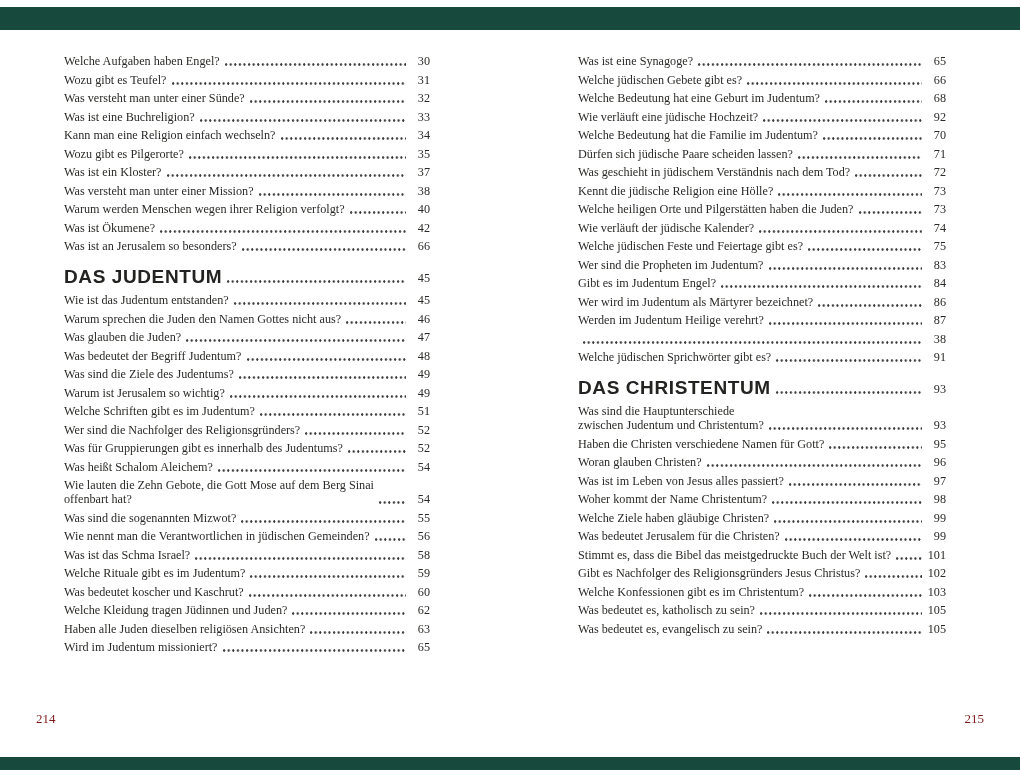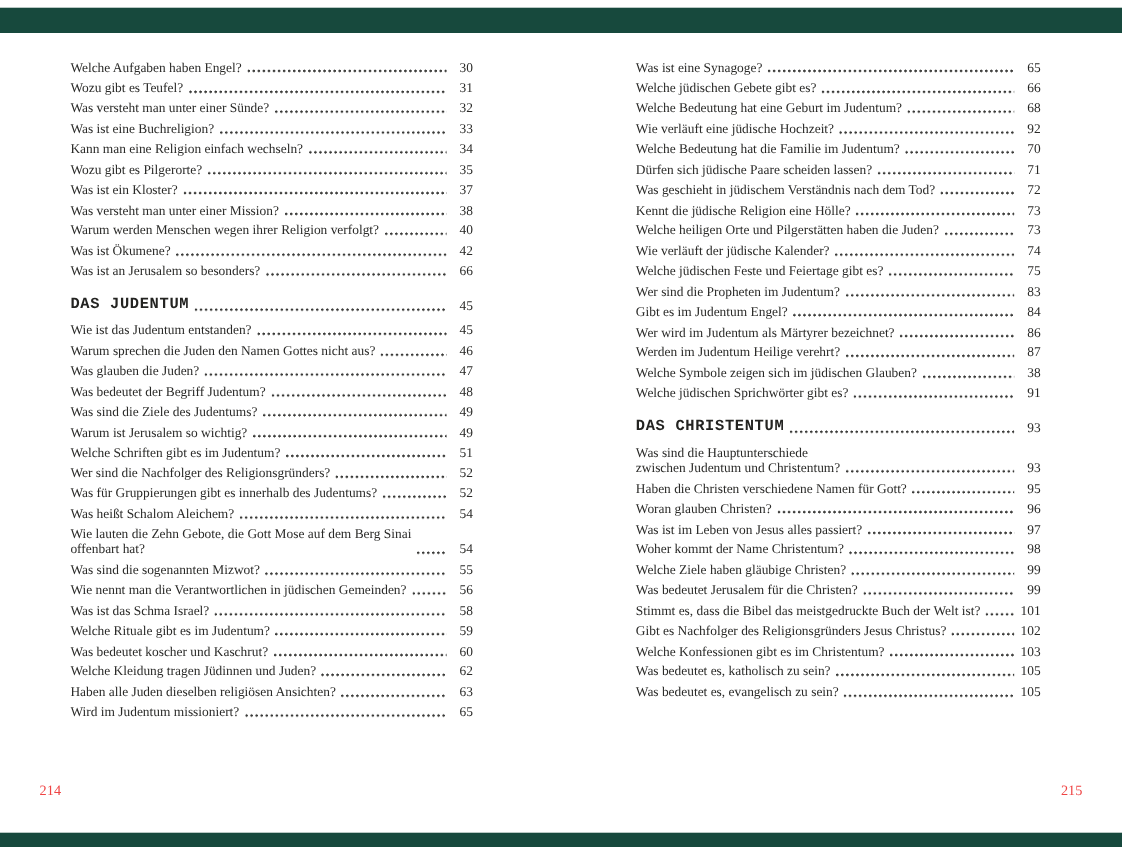--- a/index.html
+++ b/index.html
@@ -33,29 +33,29 @@
     height: 3px;
     margin: 0 3px 2px 5px;
     background-image: radial-gradient(circle at 1.1px 1.5px, #3a3a38 1px, transparent 1.35px);
     background-size: 4.6px 3px;
     background-repeat: repeat-x;
   }
   .toc-page { flex: 0 0 auto; min-width: 21px; text-align: right; }
 
   .heading-row { margin-top: 16px; margin-bottom: 8px; }
   .heading-row .toc-title {
-    font-family: Liberation Mono, monospace;
+    font-family: Liberation Sans, sans-serif;
     font-weight: 800;
-    font-size: 14px;
+    font-size: 19px;
     letter-spacing: 0.6px;
     line-height: 16px;
     color: #232321;
     white-space: nowrap;
   }
-  .folio { position: absolute; top: 711px; font-size: 13px; color: #ef4444; }
+  .folio { position: absolute; top: 711px; font-size: 13px; color: #7f1d1d; }
   .folio.folio-left  { left: 36px; }
   .folio.folio-right { right: 36px; text-align: right; }
 </style>
 </head>
 <body>
 
 <div class="spread">
   <div class="band top" style="background: rgb(23, 73, 61);"></div>
 
   <div class="column col-left" id="col-left">
@@ -286,21 +286,20 @@
         <span class="toc-title">Wer wird im Judentum als Märtyrer bezeichnet?</span>
         <span class="leader"></span>
         <span class="toc-page">86</span>
       </div>
       <div class="toc-row">
         <span class="toc-title">Werden im Judentum Heilige verehrt?</span>
         <span class="leader"></span>
         <span class="toc-page">87</span>
       </div>
       <div class="toc-row">
-        <span class="toc-title">Welche Symbole zeigen sich im jüdischen Glauben?</span>
         <span class="leader"></span>
         <span class="toc-page">38</span>
       </div>
       <div class="toc-row">
         <span class="toc-title">Welche jüdischen Sprichwörter gibt es?</span>
         <span class="leader"></span>
         <span class="toc-page">91</span>
       </div>
       <div class="toc-row heading-row">
         <span class="toc-title">DAS CHRISTENTUM</span>

